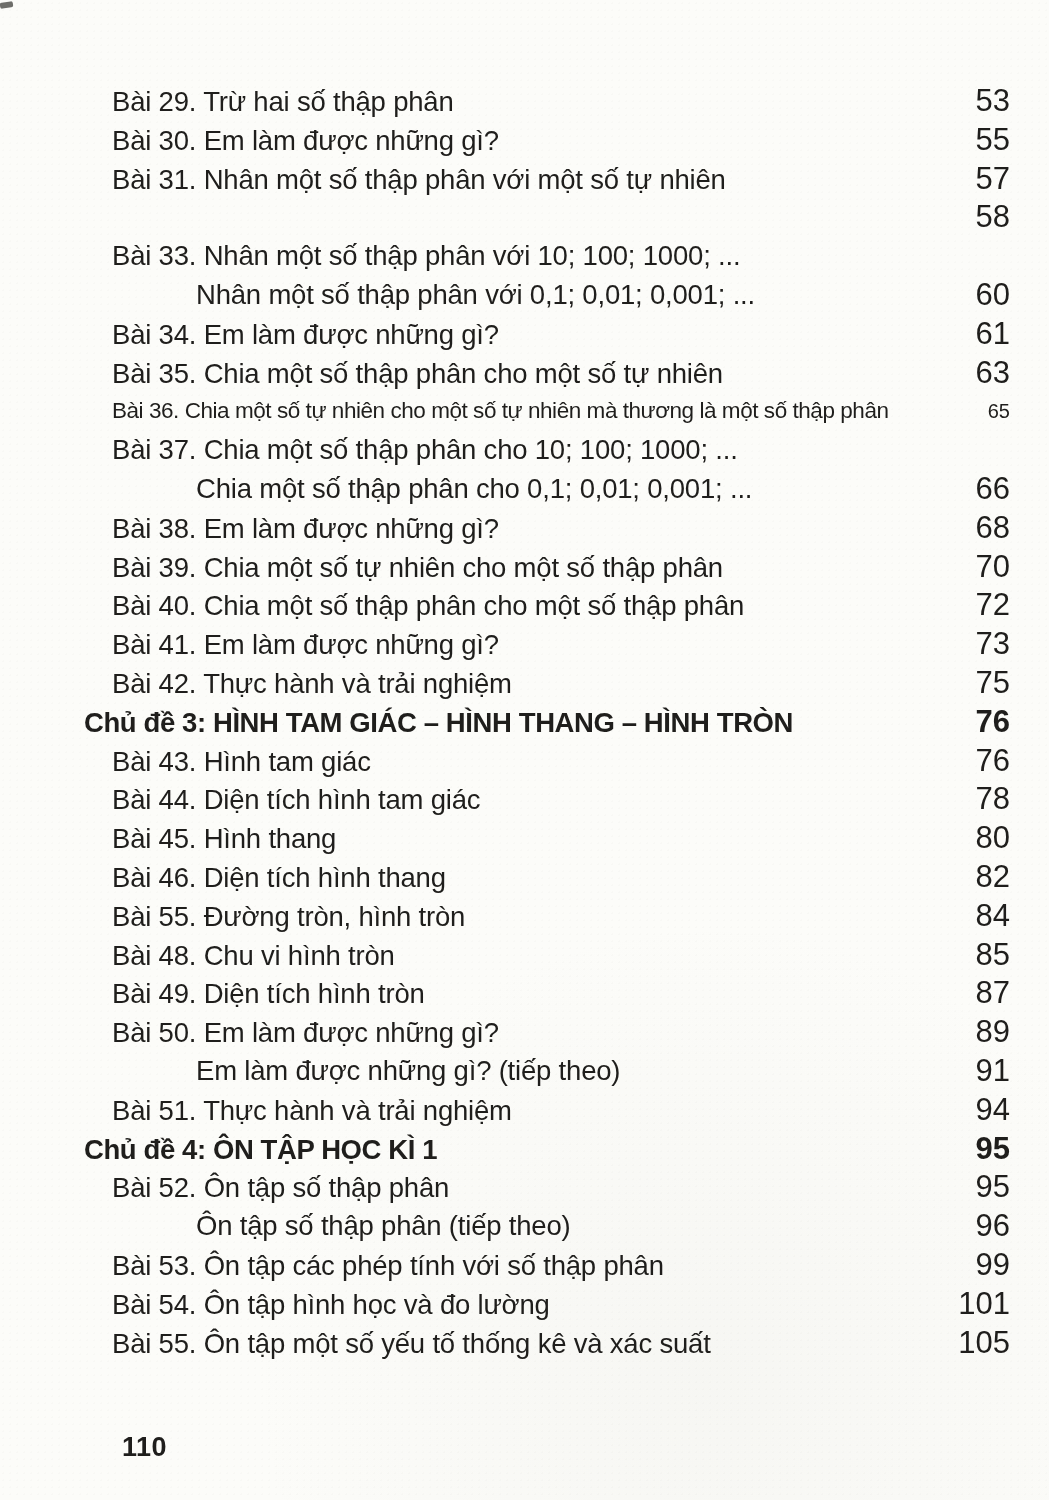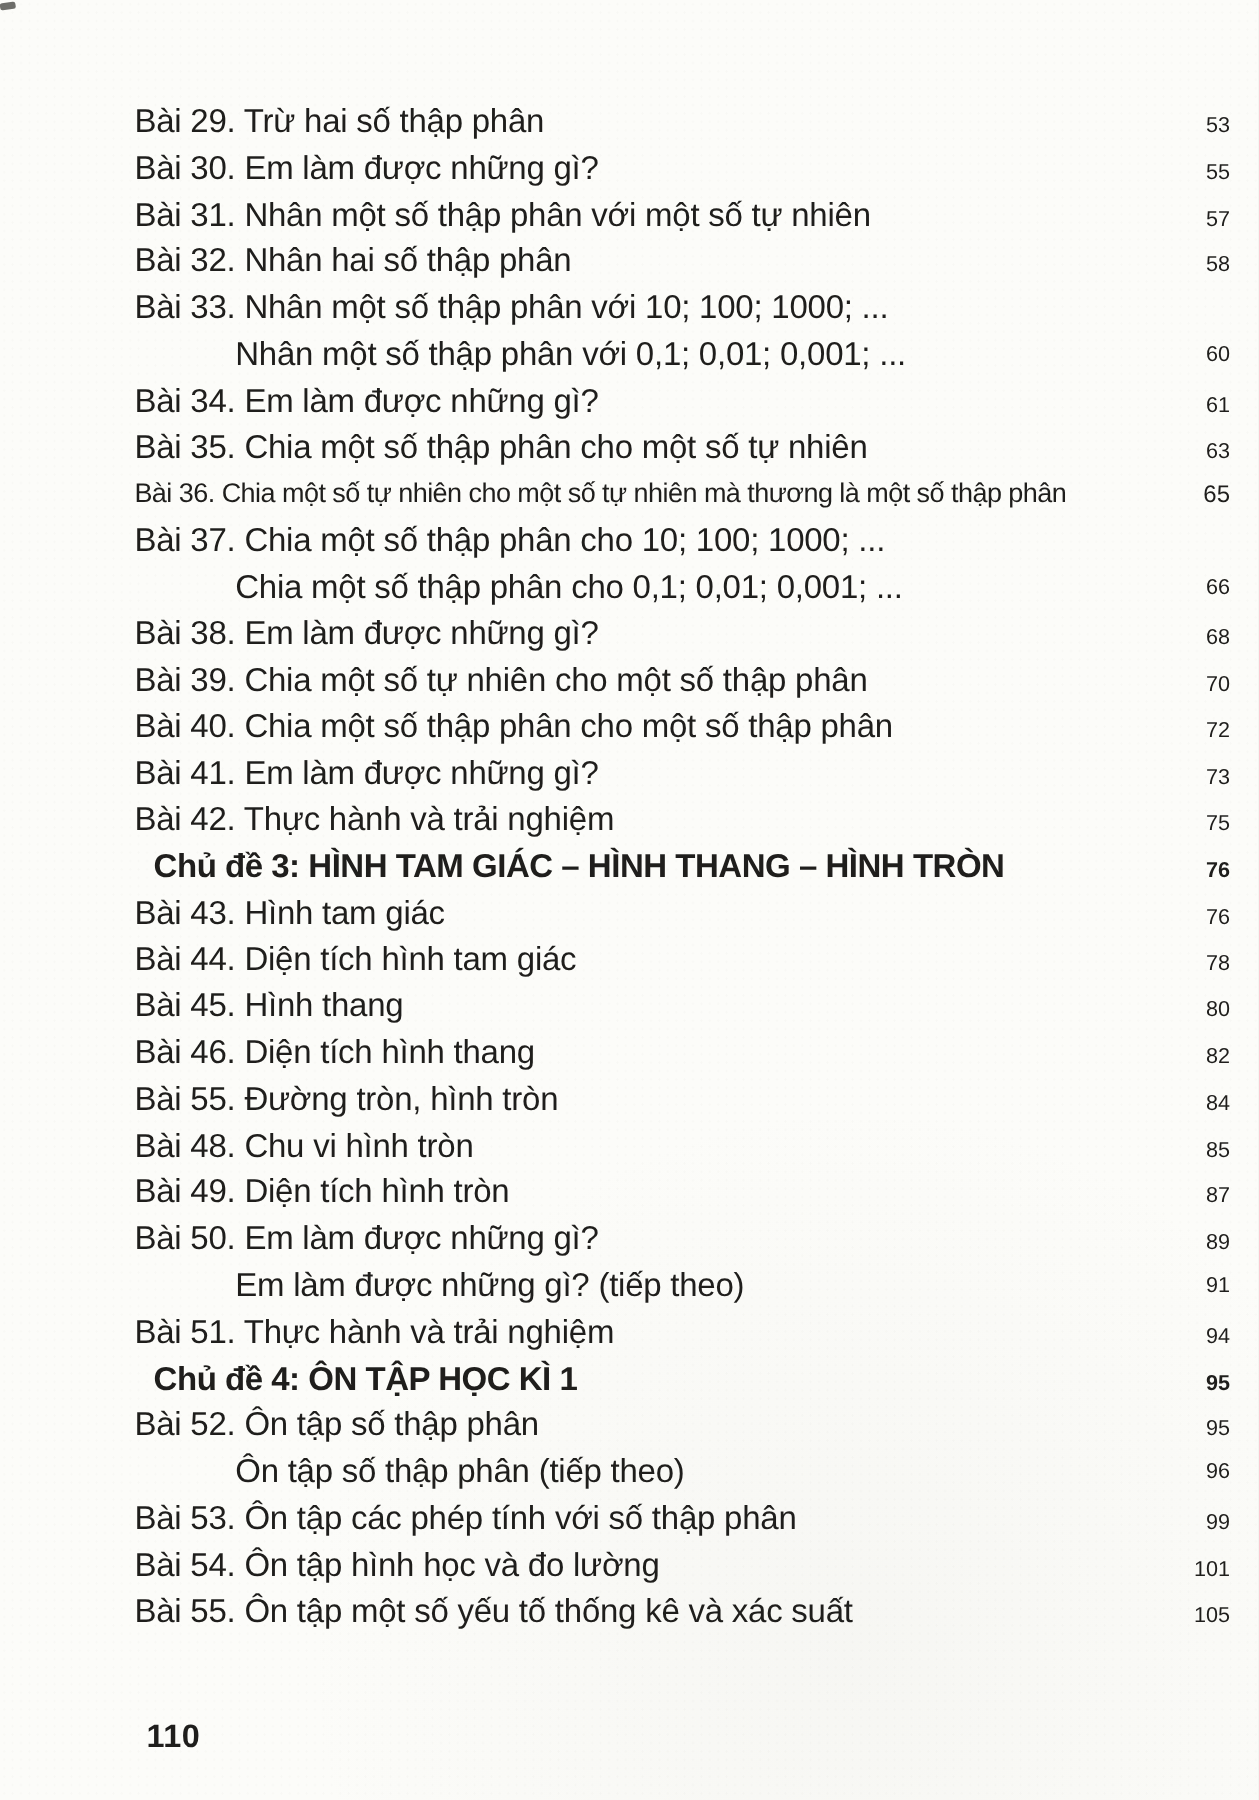--- a/index.html
+++ b/index.html
@@ -38,38 +38,37 @@
     left: 0;
     right: 0;
   }
   .row {
     display: flex;
     align-items: baseline;
     height: 38.8px;
     line-height: 38.8px;
     font-size: 27.5px;
     letter-spacing: -0.2px;
-    padding-right: 24px;
+    padding-right: 39px;
     white-space: nowrap;
   }
   .row .title { flex: 0 1 auto; overflow: visible; }
   .row .pagenum {
     margin-left: auto;
     padding-left: 18px;
     text-align: right;
-    font-size: 18px;
+    font-size: 31px;
     letter-spacing: 0;
   }
   .row.lesson       { padding-left: 112px; }
   .row.continuation { padding-left: 196px; align-items: center; }
   .row.chapter {
     padding-left: 84px;
     font-weight: bold;
     letter-spacing: -0.4px;
-    margin-left: 44px;
   }
   .row.condensed { font-size: 22.5px; letter-spacing: -0.45px; }
   .row.condensed .pagenum { font-size: 20px; letter-spacing: 0; }
   .footer-num {
     position: absolute;
     left: 122px;
     top: 1430px;
     font-size: 27px;
     font-weight: bold;
     letter-spacing: 0.5px;
@@ -89,21 +88,20 @@
       </div>
       <div class="row lesson">
         <span class="title">Bài 30. Em làm được những gì?</span>
         <span class="pagenum">55</span>
       </div>
       <div class="row lesson">
         <span class="title">Bài 31. Nhân một số thập phân với một số tự nhiên</span>
         <span class="pagenum">57</span>
       </div>
       <div class="row lesson">
-        <span class="title">Bài 32. Nhân hai số thập phân</span>
         <span class="pagenum">58</span>
       </div>
       <div class="row lesson">
         <span class="title">Bài 33. Nhân một số thập phân với 10; 100; 1000; ...</span>
         <span class="pagenum"></span>
       </div>
       <div class="row continuation">
         <span class="title">Nhân một số thập phân với 0,1; 0,01; 0,001; ...</span>
         <span class="pagenum">60</span>
       </div>

